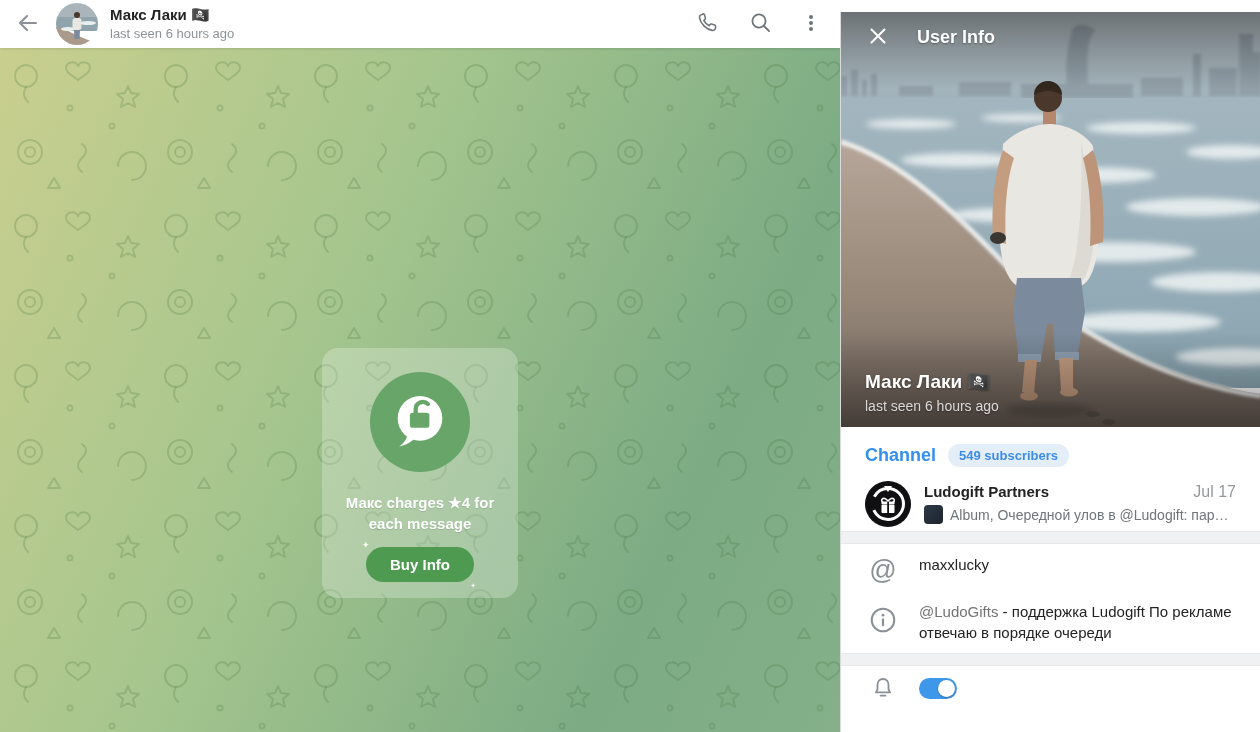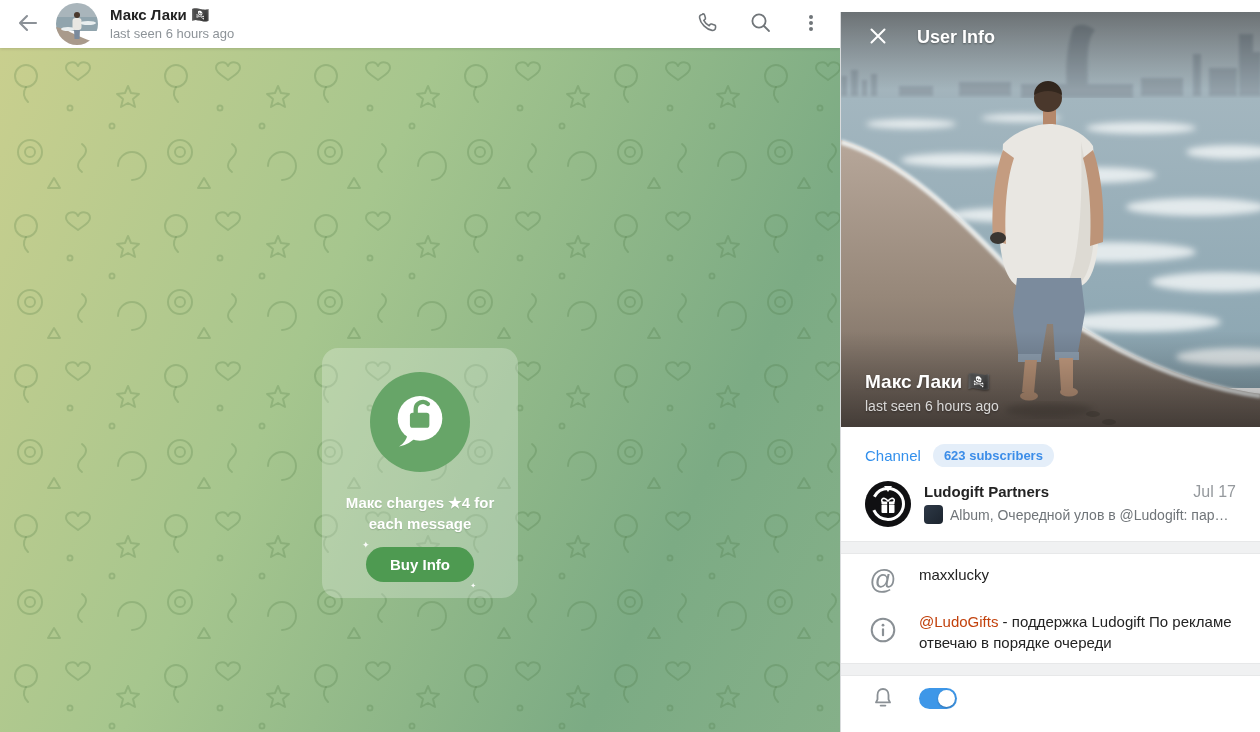--- a/index.html
+++ b/index.html
@@ -52,24 +52,24 @@
   .close-btn { background:none; border:none; cursor:pointer; padding:4px; display:flex; }
   .panel-title { color:#ffffff; font-size:18px; font-weight:700;
     text-shadow:0 1px 2px rgba(0,0,0,0.35); }
   .photo-name-block { position:absolute; left:24px; bottom:12px; line-height:1.3; }
   .profile-name { color:#ffffff; font-size:19px; font-weight:700;
     text-shadow:0 1px 2px rgba(0,0,0,0.4); }
   .profile-status { color:rgba(255,255,255,0.8); font-size:14px;
     text-shadow:0 1px 2px rgba(0,0,0,0.4); margin-top:2px; }
 
   .channel-header { display:flex; align-items:center; gap:12px; padding:17px 24px 6px; }
-  .channel-label { color:#3390ec; font-size:15px; font-weight:400; }
+  .channel-label { color:#3390ec; font-size:18px; font-weight:700; }
   .subs-badge { background:#e4eef9; color:#3c8de8; font-size:13px; font-weight:700;
     padding:4px 11px; border-radius:12px; }
-  .channel-item { display:flex; gap:13px; padding:8px 24px 14px; cursor:pointer; }
+  .channel-item { display:flex; gap:13px; padding:8px 24px 4px; cursor:pointer; }
   .channel-avatar { width:46px; height:46px; flex:0 0 auto; }
   .channel-body { flex:1; min-width:0; padding-top:2px; }
   .channel-row1 { display:flex; align-items:baseline; justify-content:space-between; }
   .channel-name { font-size:15px; font-weight:700; color:#232323; }
   .channel-date { font-size:16px; color:#95999d; }
   .channel-row2 { display:flex; align-items:center; gap:7px; margin-top:4px; }
   .thumb { width:19px; height:19px; border-radius:4px; flex:0 0 auto;
     background:linear-gradient(135deg,#2e3947,#1c242e); }
   .preview { font-size:14px; color:#707579; white-space:nowrap; overflow:hidden;
     text-overflow:ellipsis; }
@@ -77,21 +77,21 @@
   .divider { height:13px; background:#f0f1f2; border-top:1px solid #e7e8e9;
     border-bottom:1px solid #e7e8e9; }
 
   .info-row { display:flex; gap:18px; padding:10px 24px; }
   .row-icon { width:36px; flex:0 0 auto; display:flex; justify-content:center;
     align-items:flex-start; color:#8a9095; }
   .row-icon.at { font-size:27px; line-height:26px; font-weight:400; margin-top:3px; }
   .row-body { flex:1; min-width:0; }
   .row-value { font-size:15px; color:#232323; line-height:21px; }
   .row-label { font-size:13.5px; color:#8a9095; margin-top:4px; }
-  .bio-link { color:#c2410c; text-decoration:none; cursor:pointer; }
+  .bio-link { color:#737373; text-decoration:none; cursor:pointer; }
   .info-row.bio { padding-top:8px; }
   .info-row.notif { padding-top:10px; align-items:center; cursor:pointer; }
   .info-row.notif .row-value { flex:1; }
   .toggle { width:38px; height:21px; border-radius:11px; background:#3e97e8;
     position:relative; cursor:pointer; flex:0 0 auto; }
   .toggle .knob { position:absolute; top:2px; right:2px; width:17px; height:17px;
     border-radius:50%; background:#fff; box-shadow:0 1px 2px rgba(0,0,0,0.25); }
 </style>
 </head>
 <body>
@@ -285,21 +285,21 @@
         <div class="panel-title">User Info</div>
       </div>
       <div class="photo-name-block">
         <div class="profile-name">Макс Лаки 🏴‍☠️</div>
         <div class="profile-status">last seen 6 hours ago</div>
       </div>
     </div>
 
     <div class="channel-header">
       <span class="channel-label">Channel</span>
-      <span class="subs-badge">623 subscribers</span>
+      <span class="subs-badge">549 subscribers</span>
     </div>
 
     <div class="channel-item">
       <div class="channel-avatar">
         <svg width="46" height="46" viewBox="0 0 46 46">
           <circle cx="23" cy="23" r="23" fill="#101012"></circle>
           <circle cx="23" cy="23" r="15.5" fill="none" stroke="#ffffff" stroke-width="3" stroke-dasharray="84 14" stroke-dashoffset="-56"></circle>
           <polygon points="19,5 27,5 23,11" fill="#ffffff"></polygon>
           <rect x="16.5" y="20.5" width="13" height="2.6" fill="#ffffff"></rect>
           <rect x="16.5" y="23.5" width="13" height="8.5" rx="1" fill="#ffffff"></rect>

